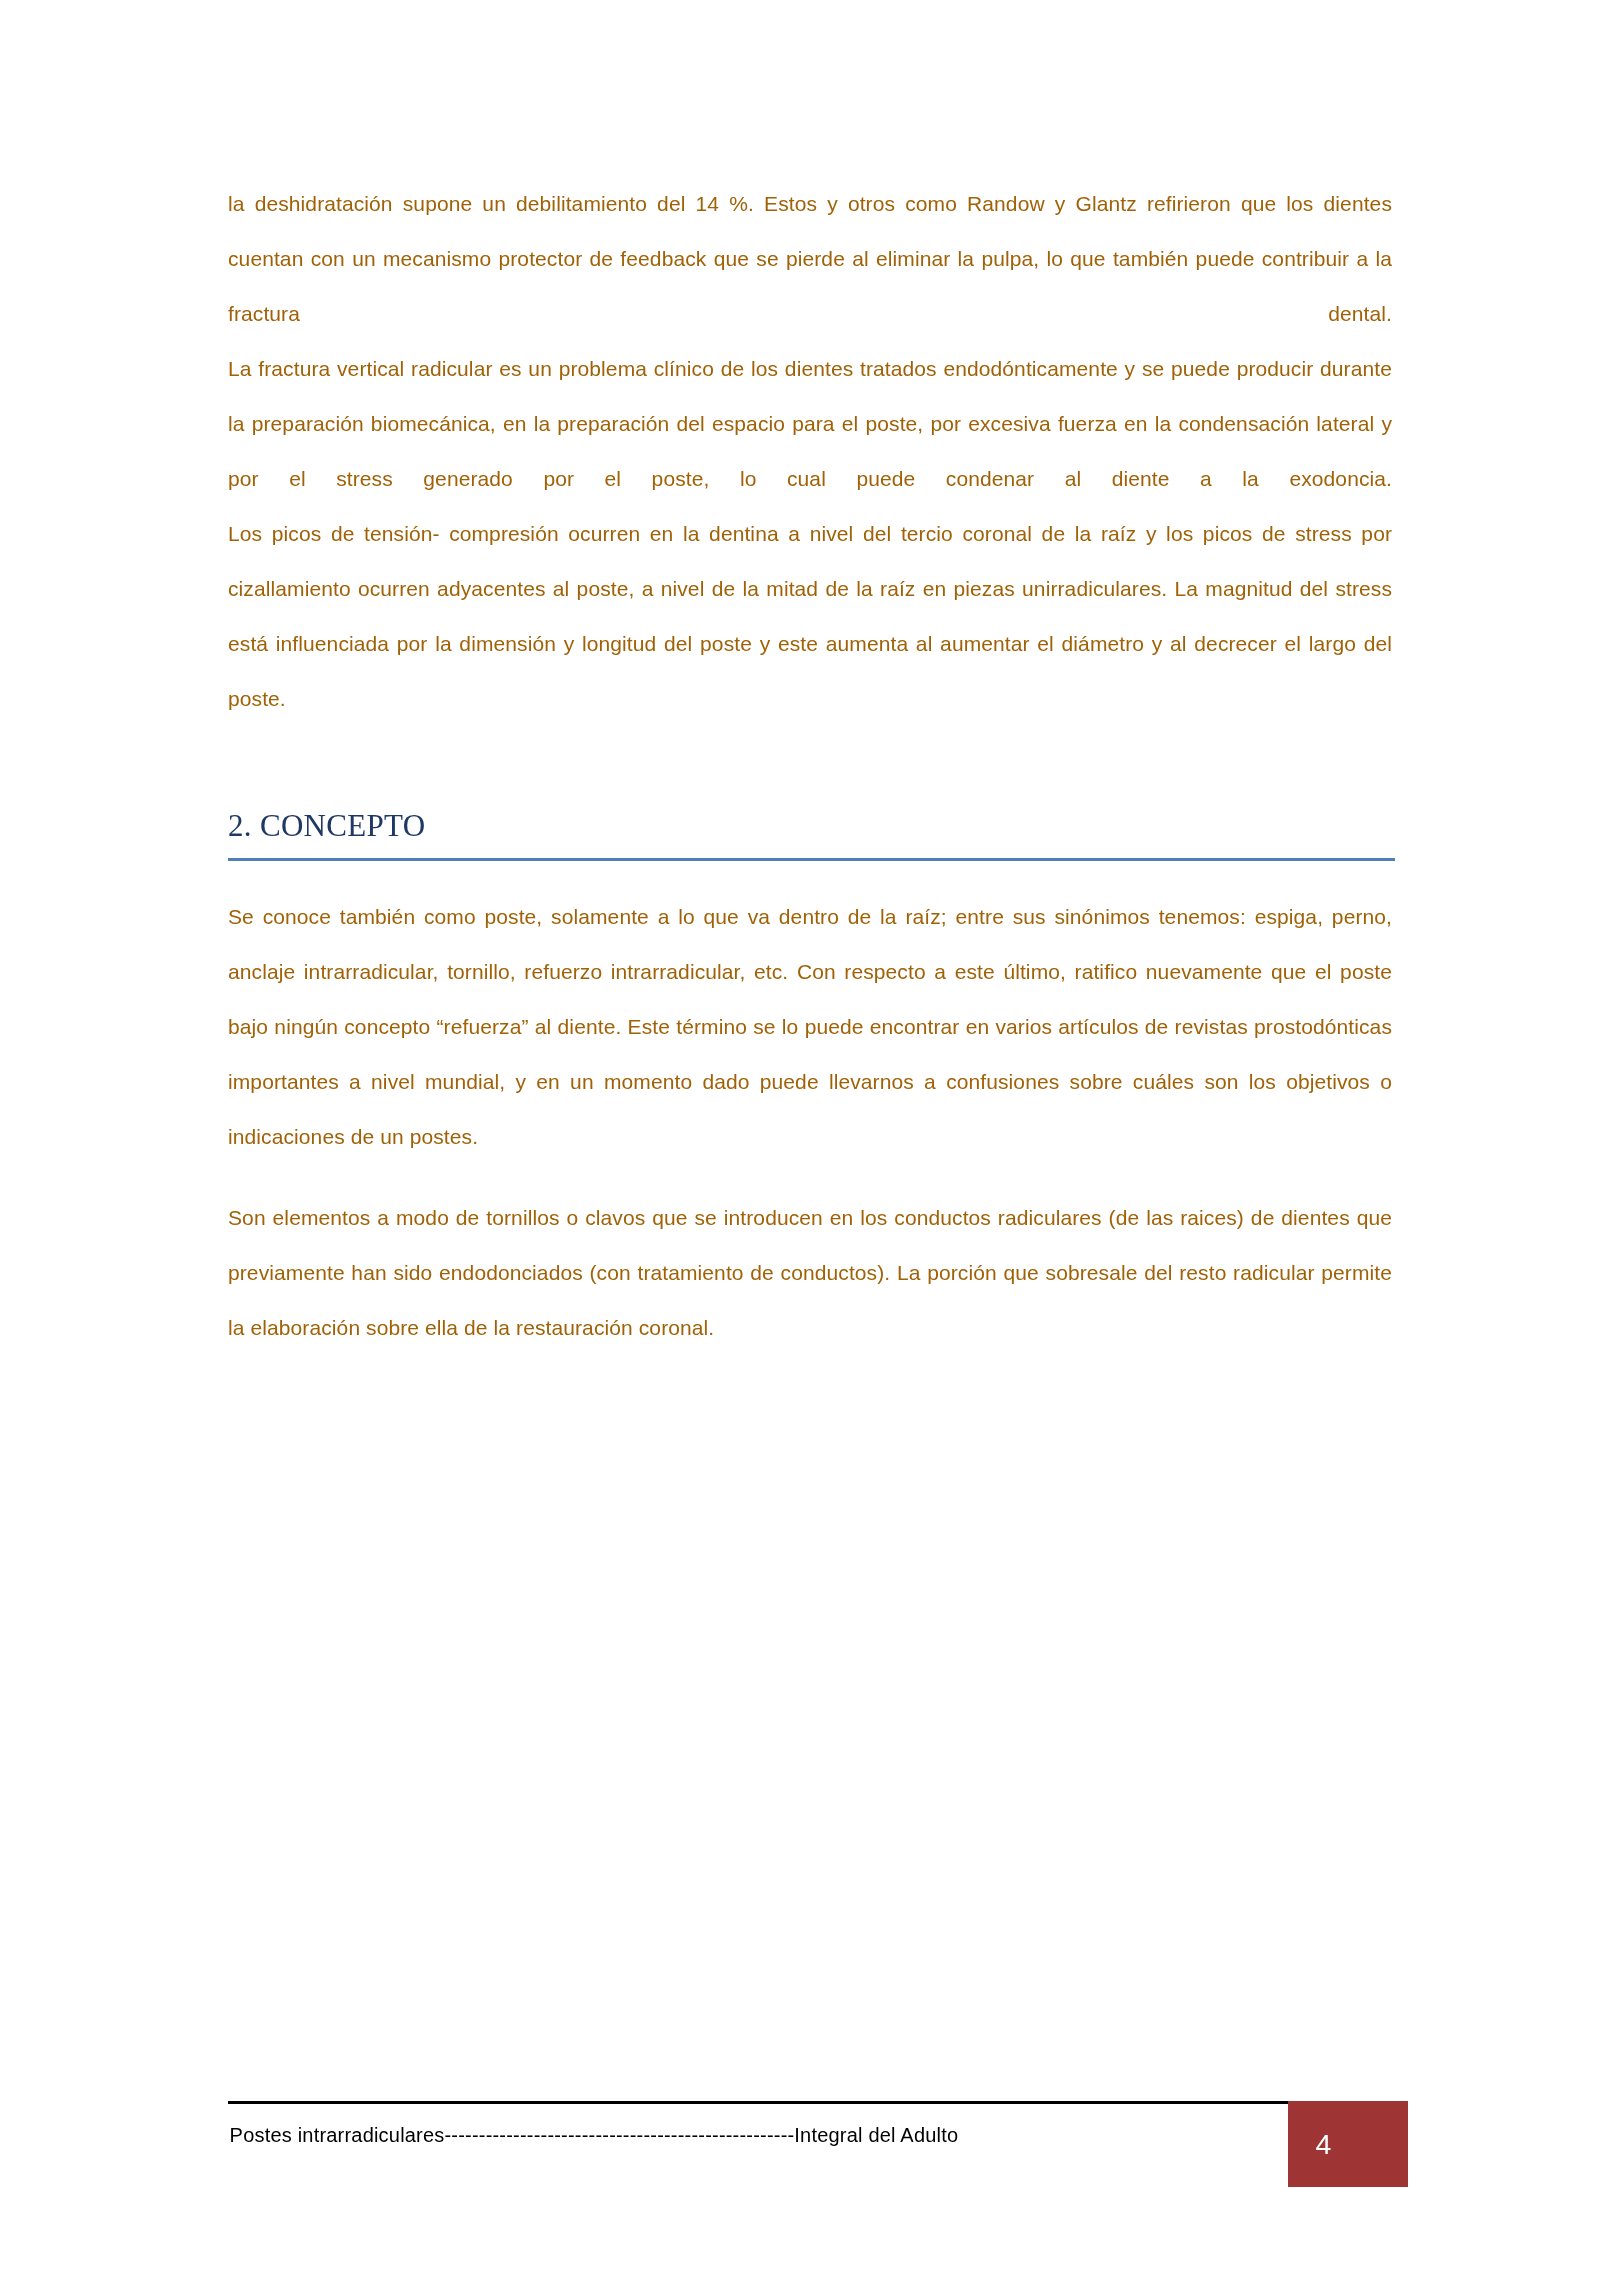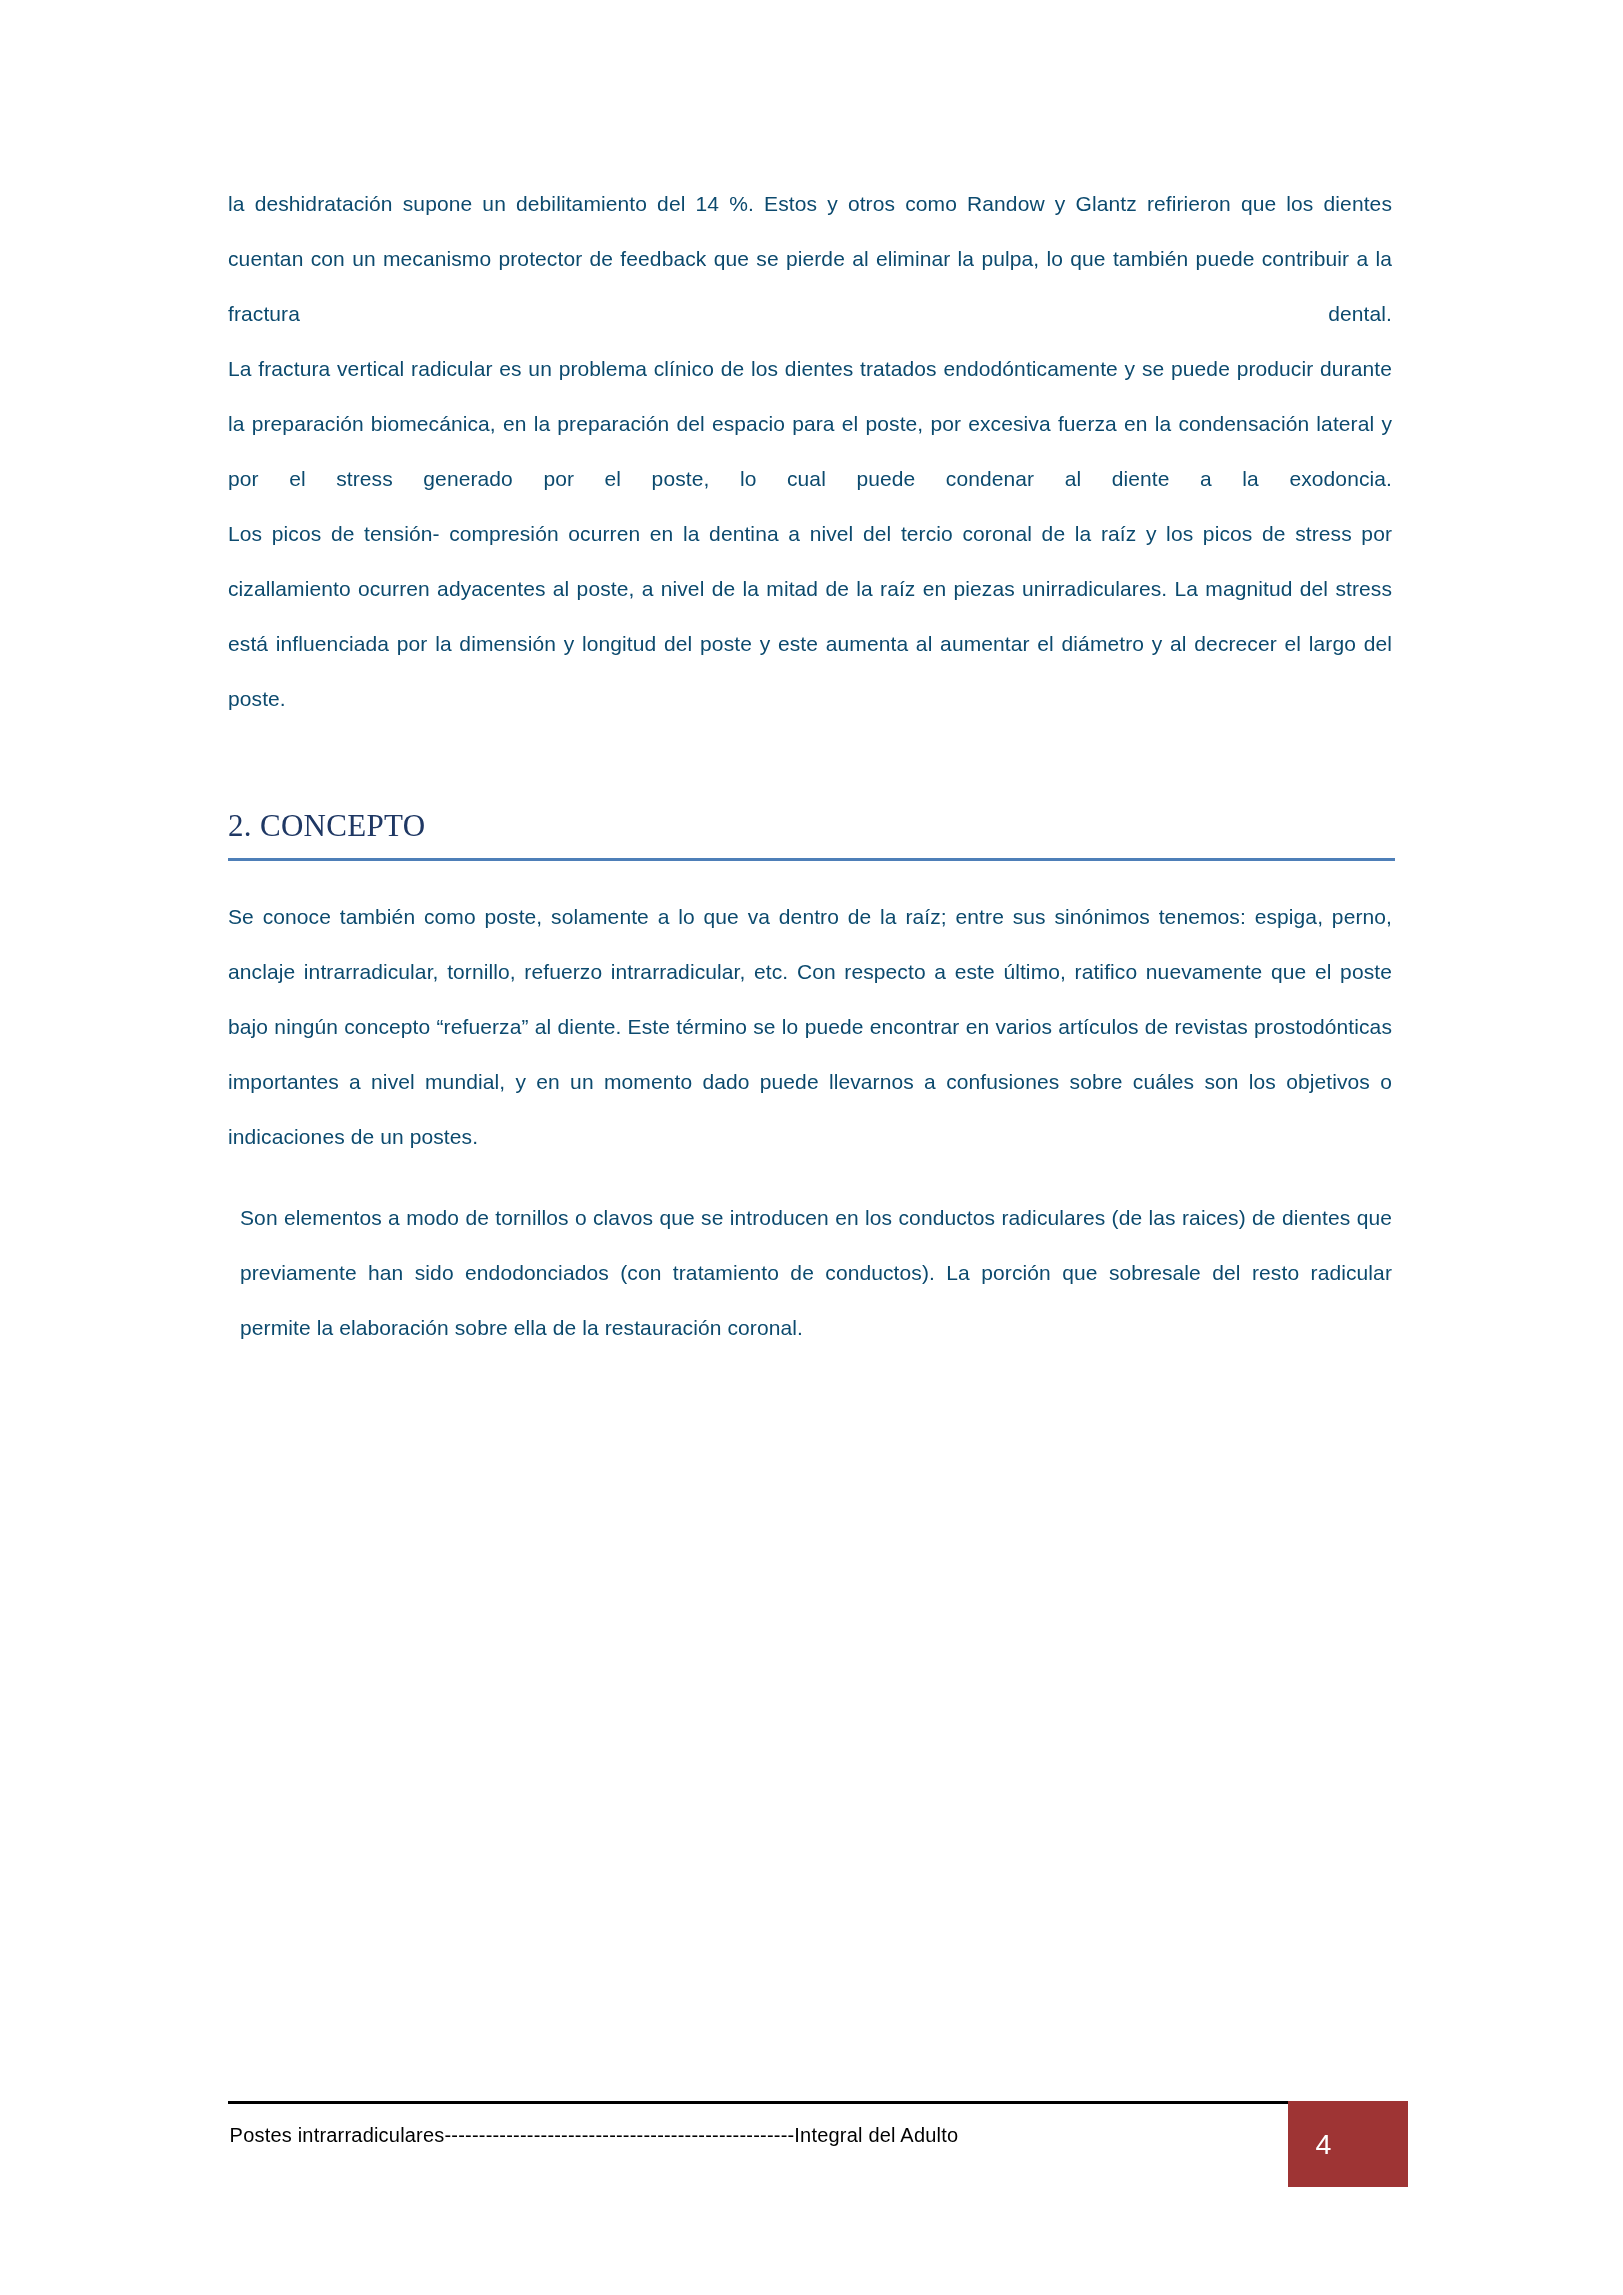--- a/index.html
+++ b/index.html
@@ -23,33 +23,33 @@
     left: 228px;
     top: 176px;
     width: 1164px;
   }
 
   .body-par {
     margin: 0;
     font-family: "Liberation Sans", sans-serif;
     font-size: 21px;
     line-height: 55px;
-    color: #0c4a6e;
+    color: #a16207;
     text-align: justify;
     text-justify: inter-word;
     letter-spacing: 0.1px;
   }
 
   
   .force-just {
     text-align-last: justify;
   }
 
   .par-gap-sm { margin-top: 0px; }
-  .par-gap-md { margin-top: 26px; margin-left: 12px; }
+  .par-gap-md { margin-top: 26px; }
 
   
   .heading-block {
     margin-top: 78px;
   }
   .heading-title {
     margin: 0;
     font-family: "Liberation Serif", serif;
     font-size: 31px;
     font-weight: 400;

